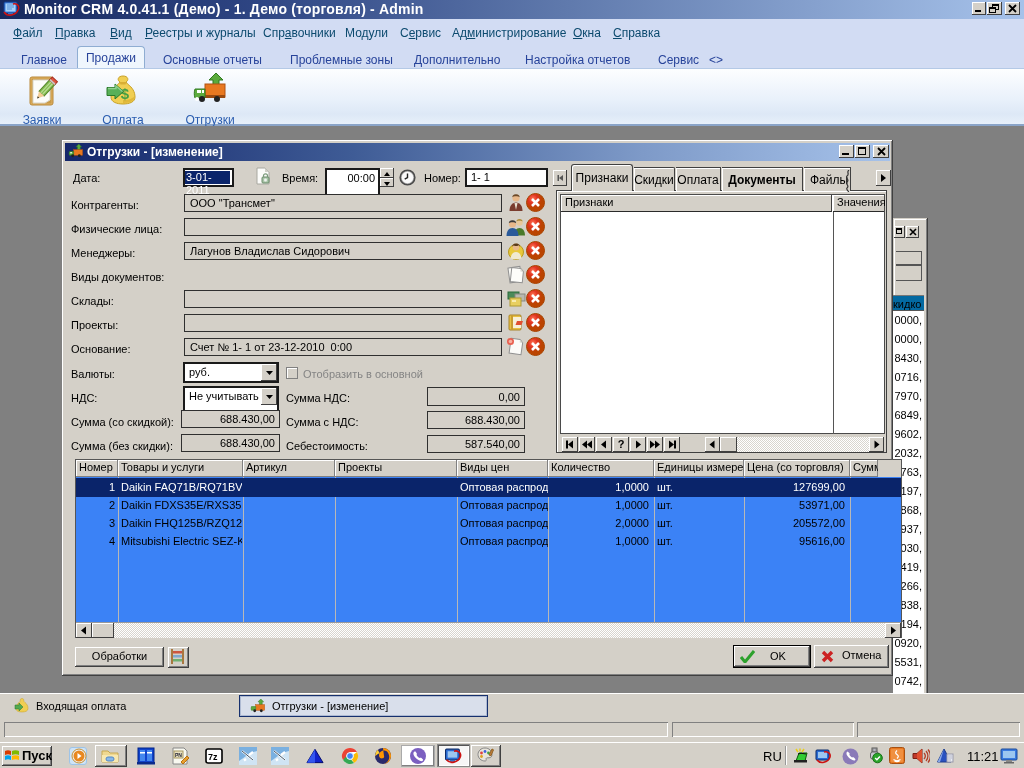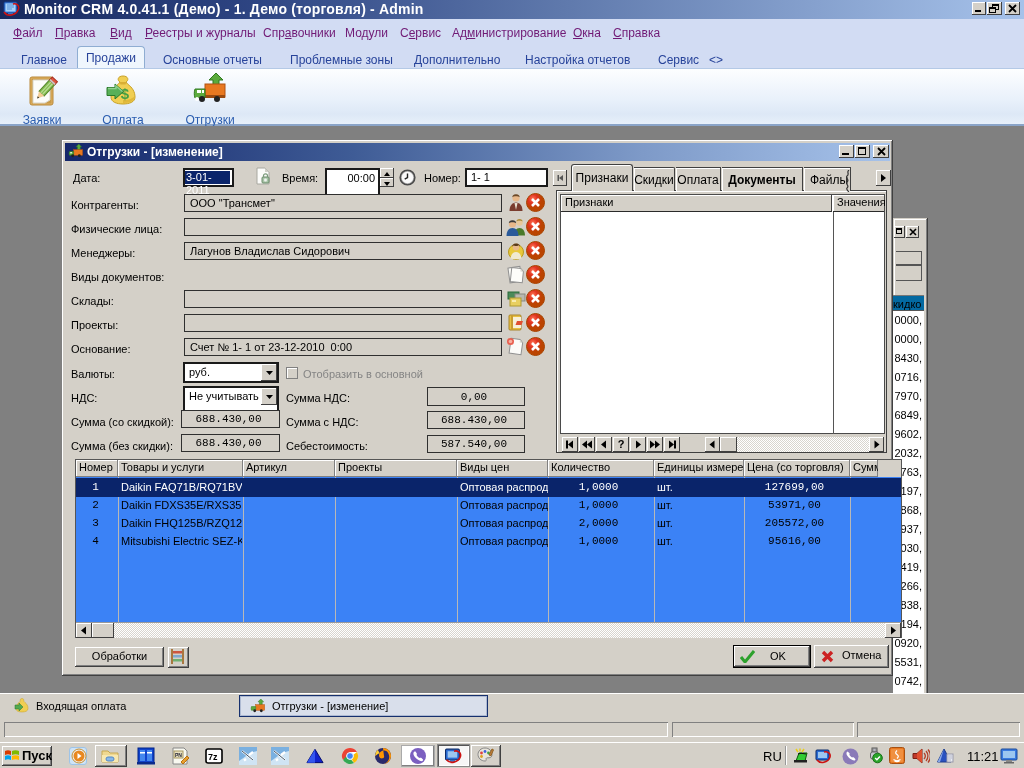--- a/index.html
+++ b/index.html
@@ -4,21 +4,21 @@
 * { margin:0; padding:0; box-sizing:border-box; }
 html,body { width:1024px; height:768px; overflow:hidden; }
 body { font-family:"Liberation Sans", sans-serif; font-size:11px; position:relative; background:#d4d0c8; }
 .abs { position:absolute; }
 .raised { box-shadow: inset -1px -1px 0 #404040, inset 1px 1px 0 #ffffff, inset -2px -2px 0 #808080, inset 2px 2px 0 #d4d0c8; }
 .btn { background:#d4d0c8; box-shadow: inset -1px -1px 0 #404040, inset 1px 1px 0 #ffffff, inset -2px -2px 0 #808080; }
 .btnsm { background:#d4d0c8; box-shadow: inset -1px -1px 0 #404040, inset 1px 1px 0 #ffffff; }
 .field { background:#d4d0c8; border:1px solid #2f2f2f; }
 .wfield { background:#fff; border:2px solid #1a1a1a; }
 .lbl { color:#000; font-size:11px; white-space:nowrap; }
-.num { text-align:center;font-family:Liberation Mono, monospace; }
+.num { text-align:right; }
 .hc { position:absolute; top:0; height:17px; background:#d4d0c8; box-shadow:inset -1px -1px 0 #808080, inset 1px 1px 0 #fff; padding:1px 0 0 3px; white-space:nowrap; overflow:hidden; }
 .gl { position:absolute; top:17px; width:1px; height:145px; background:#b8b8b8; }
 .ql { position:absolute; top:4px; width:18px; height:18px; }
 </style></head>
 <body>
 
 <div class="abs" id="titlebar" style="left:0;top:0;width:1024px;height:19px;background:linear-gradient(to right,#17295e,#2e4583 25%,#5f79ac 55%,#a6c2ea);">
   <div class="abs" style="left:3px;top:1px;width:17px;height:16px;">
     <svg width="17" height="16" viewBox="0 0 17 16">
       <rect x="1" y="1" width="13" height="11" rx="1" fill="#3a80e0" stroke="#123a8a"></rect>
@@ -34,21 +34,21 @@
     </div>
   <div class="abs btnsm" style="left:987px;top:2px;width:15px;height:13px;">
     <div class="abs" style="left:5px;top:2px;width:7px;height:6px;border:1px solid #000;border-top-width:2px;background:#d4d0c8;"></div>
     <div class="abs" style="left:2px;top:5px;width:7px;height:6px;border:1px solid #000;border-top-width:2px;background:#d4d0c8;"></div>
   </div>
   <div class="abs btnsm" style="left:1005px;top:2px;width:15px;height:13px;text-align:center;"><svg width="9" height="9" viewBox="0 0 9 9" style="margin-top:2px;">
         <path d="M1 1 L8 8 M8 1 L1 8" stroke="#000" stroke-width="1.8"></path>
       </svg></div>
 </div>
 
-<div class="abs" id="menubar" style="left:0;top:19px;width:1024px;height:27px;background:#d2dcf3;color:#701a75;font-size:12px;">
+<div class="abs" id="menubar" style="left:0;top:19px;width:1024px;height:27px;background:#d2dcf3;color:#0c4a6e;font-size:12px;">
   <span class="abs" style="left:13px;top:7px;"><u>Ф</u>айл</span>
   <span class="abs" style="left:55px;top:7px;"><u>П</u>равка</span>
   <span class="abs" style="left:110px;top:7px;"><u>В</u>ид</span>
   <span class="abs" style="left:145px;top:7px;"><u>Р</u>еестры и журналы</span>
   <span class="abs" style="left:263px;top:7px;">Спр<u>а</u>вочники</span>
   <span class="abs" style="left:345px;top:7px;">Мо<u>д</u>ули</span>
   <span class="abs" style="left:400px;top:7px;">С<u>е</u>рвис</span>
   <span class="abs" style="left:452px;top:7px;">Ад<u>м</u>инистрирование</span>
   <span class="abs" style="left:573px;top:7px;"><u>О</u>кна</span>
   <span class="abs" style="left:613px;top:7px;"><u>С</u>правка</span>

